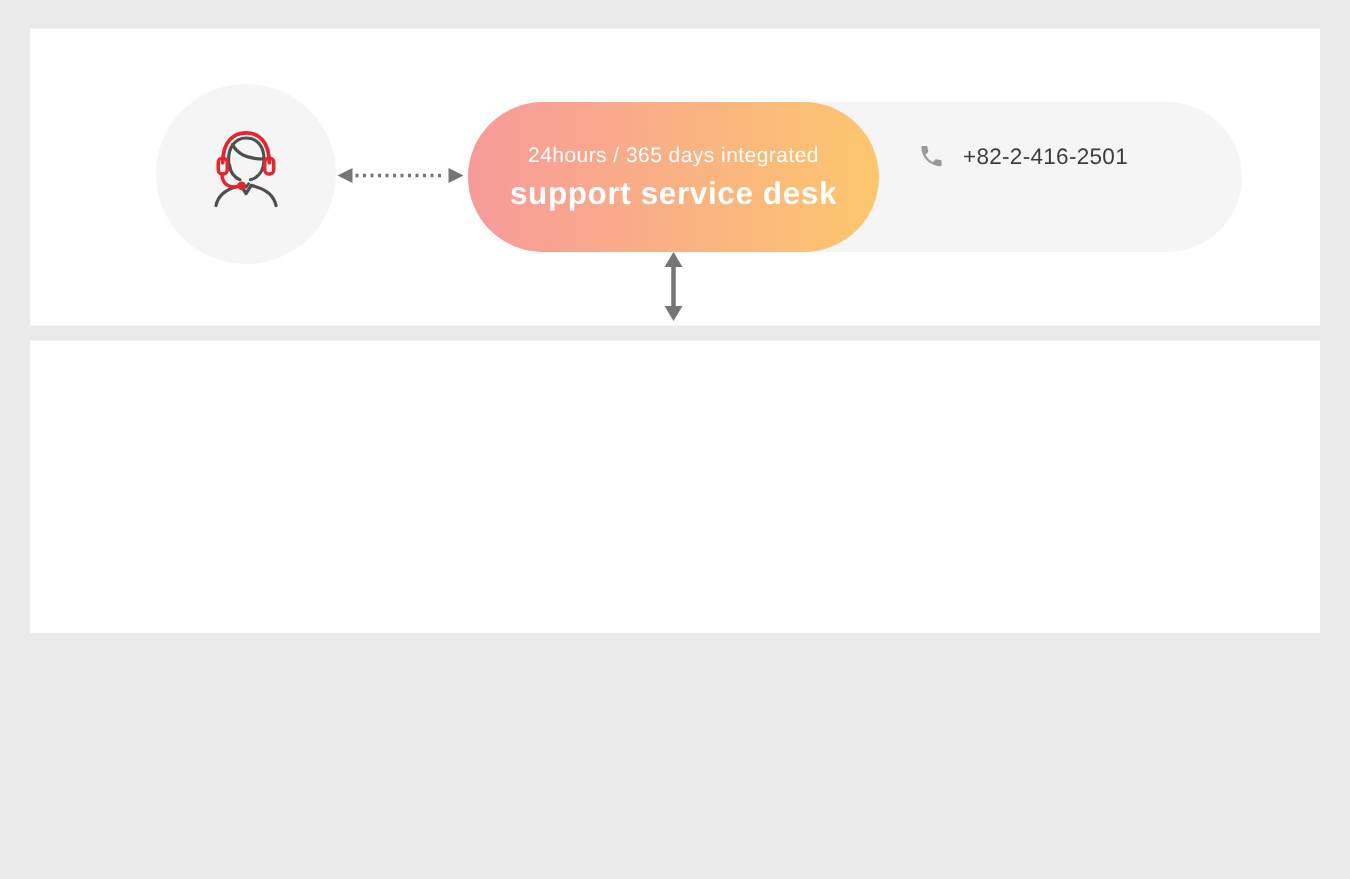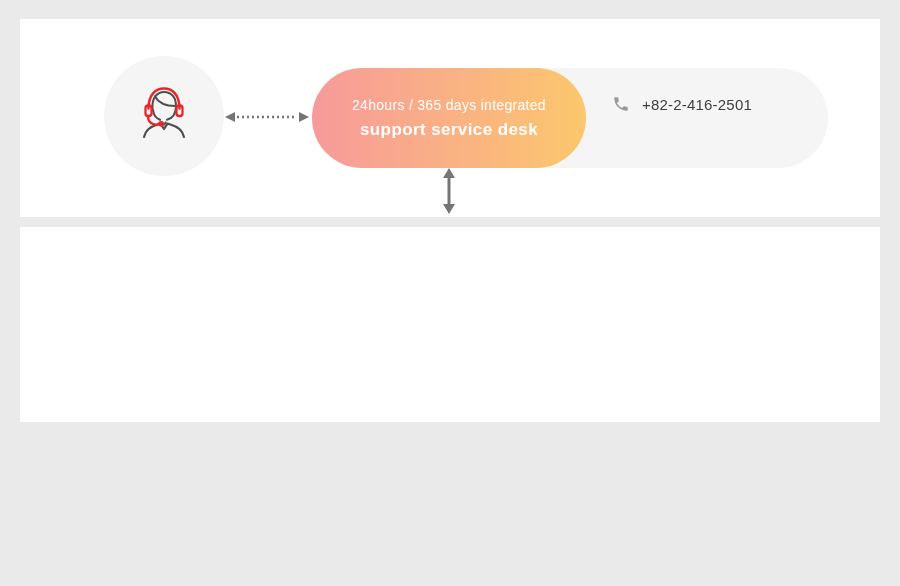--- a/index.html
+++ b/index.html
@@ -47,21 +47,21 @@
     background: linear-gradient(90deg,
       var(--pill-gradient-start, #f79a9b),
       var(--pill-gradient-end, #fcc76d));
     display: flex; flex-direction: column;
     align-items: center; justify-content: center;
     gap: 9px;
     color: var(--text-on-pill, #ffffff);
     text-align: center;
   }
   .pill-line1 { font-size: 14px; letter-spacing: 0.3px; line-height: 1; }
-  .pill-line2 { font-size: 17px; font-weight: bold; letter-spacing: 0.4px; line-height: 1; }
+  .pill-line2 { font-size: 21px; font-weight: bold; letter-spacing: 0.4px; line-height: 1; }
 
   .contact-list {
     position: absolute;
     left: 612px; top: 92px;
     display: flex; flex-direction: column; gap: 4px; align-items: center;
   }
   .contact-row { display: flex; align-items: center; gap: 12px; height: 24px; }
   .contact-row .icon { width: 18px; height: 18px; display: flex; align-items: center; justify-content: center; }
   .contact-text { font-size: 15px; color: var(--text-dark, #3d3d3d); letter-spacing: 0.2px; white-space: nowrap; }
 </style>

